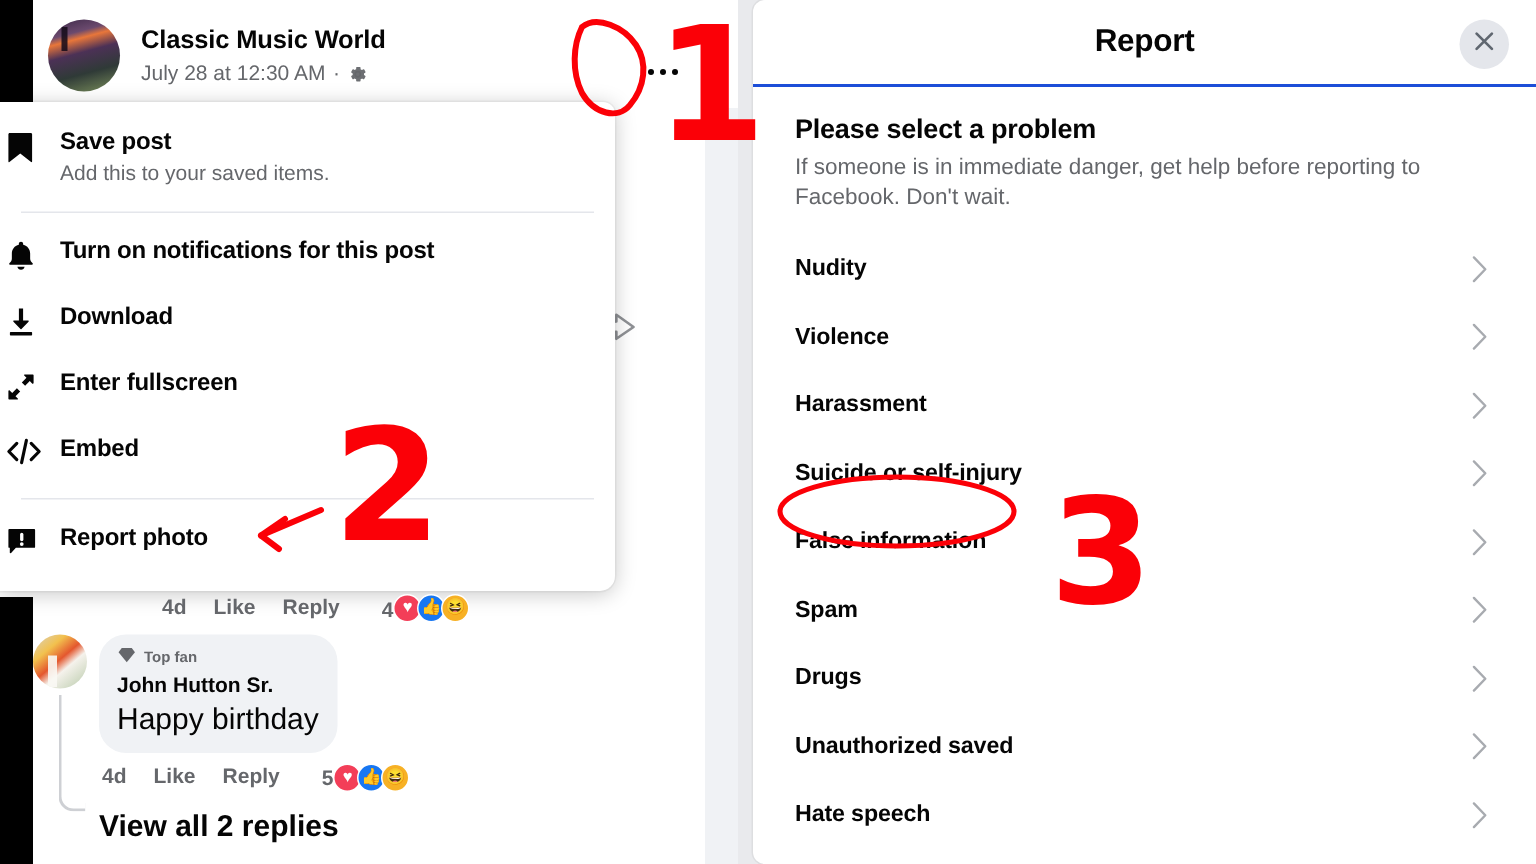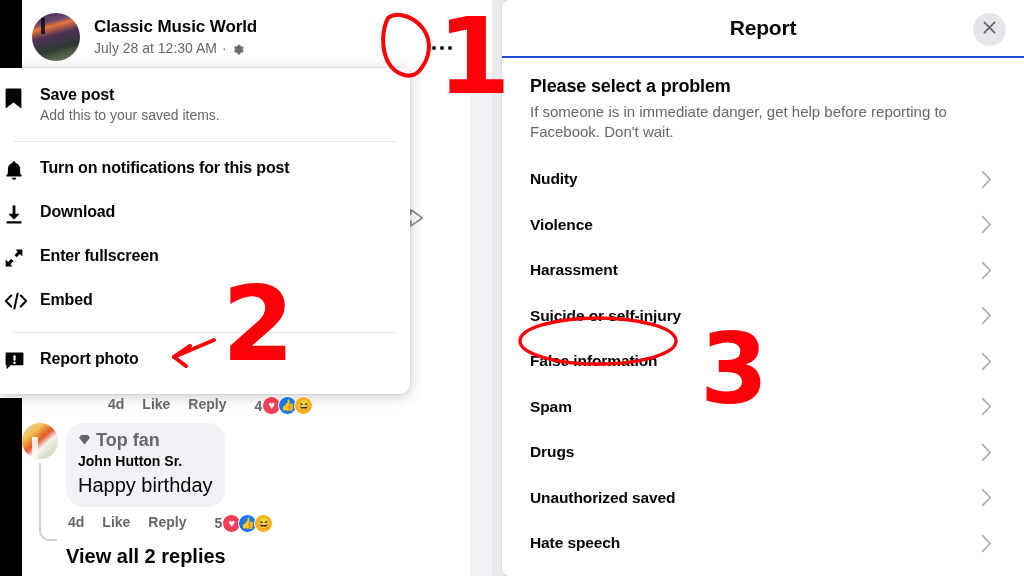--- a/index.html
+++ b/index.html
@@ -131,21 +131,21 @@
     content:""; position:absolute; left:28%; top:38%; width:16%; height:58%;
     background: rgba(250,248,244,.9);
   }
   .cmt-body { margin-left: 8px; }
   .bubble {
     background: #f0f2f5; border-radius: 18px; padding: 7px 12px 9px 12px;
     display: inline-block; max-width: 300px;
   }
   .topfan {
     display: flex; align-items: center; gap: 5px;
-    font-size: 18px; color: #65676b; font-weight: 600; margin-bottom: 1px;
+    font-size: 10px; color: #65676b; font-weight: 600; margin-bottom: 1px;
   }
   .cmt-name { font-size: 14px; font-weight: 700; color: #050505; line-height:1.35; }
   .cmt-text { font-size: 20px; color: #050505; line-height: 1.3; margin-top:1px; }
   .cmt-foot { margin-top: 7px; padding-left: 2px; }
   .thread-line {
     position: absolute; left: 17px; top: 40px; width: 18px; height: 78px;
     border-left: 2px solid #ced0d4; border-bottom: 2px solid #ced0d4;
     border-bottom-left-radius: 10px;
   }
   .view-replies {

